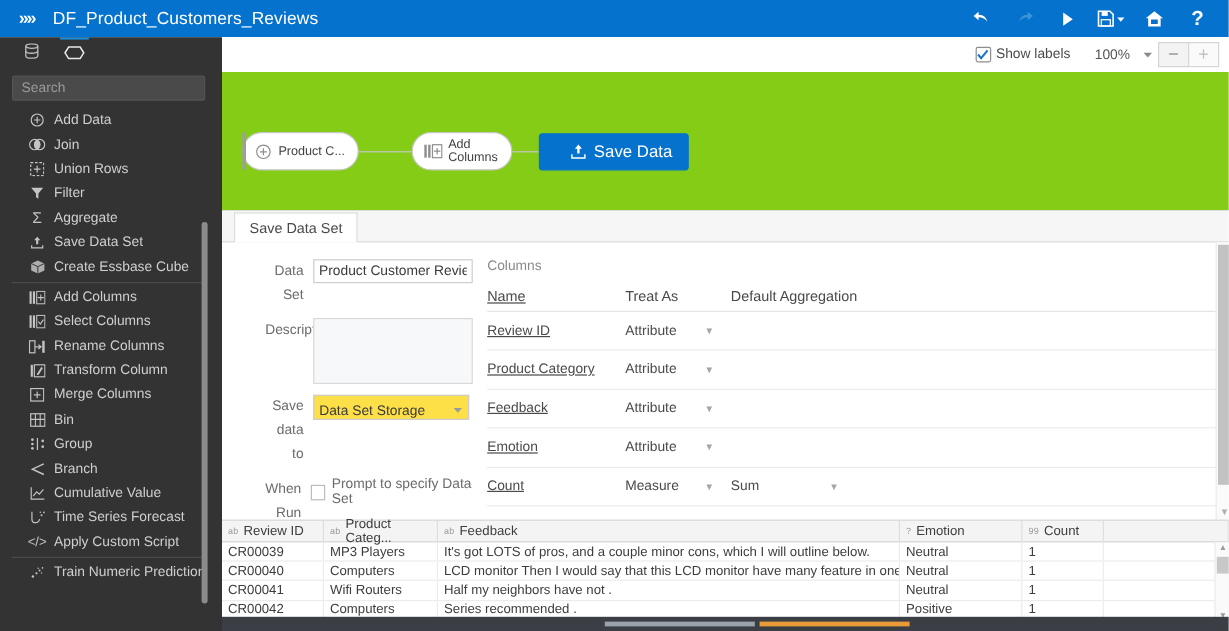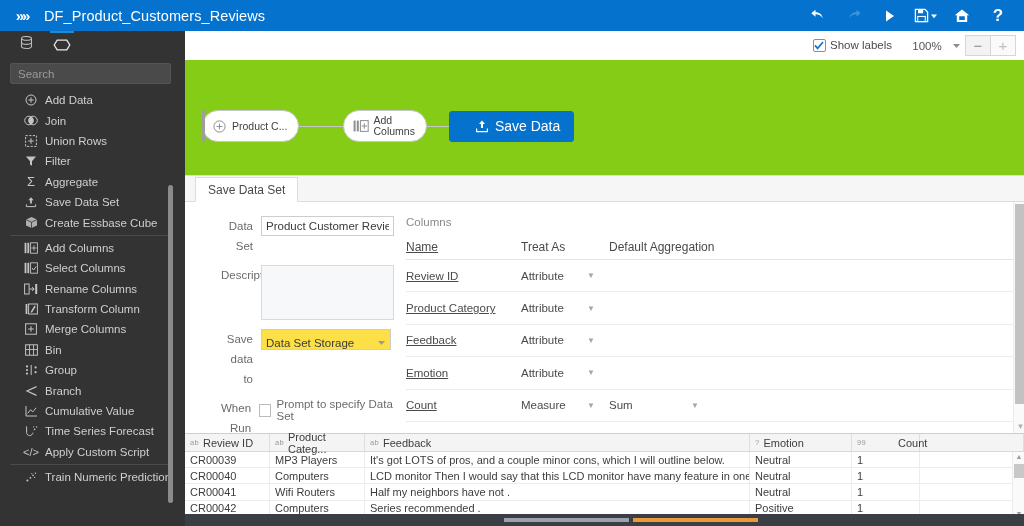--- a/index.html
+++ b/index.html
@@ -147,21 +147,21 @@
   .grid { position:absolute; left:0; top:402px; width:839px; height:84px; background:#ffffff;
      border-top:1px solid #cfcfcf; }
   .g-head { display:flex; height:18px; background:#f4f4f4; border-bottom:1px solid #d8d8d8; }
   .g-head .gh { display:flex; align-items:center; font-size:11px; color:#3d3d3d;
      border-right:1px solid #dedede; padding-left:5px; }
   .g-head .gh .t { font-size:7.5px; color:#999; margin-right:4px; letter-spacing:.3px; }
   .g-row { display:flex; height:16.2px; border-bottom:1px solid #ececec; }
   .g-row .gc { display:flex; align-items:center; font-size:11px; color:#3d3d3d;
      border-right:1px solid #ececec; padding-left:5px; overflow:hidden; white-space:nowrap; }
   .w-id { width:85px; } .w-cat { width:95px; } .w-fb { width:385px; }
-  .w-emo { width:102px; } .w-cnt { width:68px;gap:28px; } .w-pad { flex:1; }
+  .w-emo { width:102px; } .w-cnt { width:68px; } .w-pad { flex:1; }
 
   .g-vscroll { position:absolute; right:0; top:18px; width:12px; height:66px; background:#fafafa;
      border-left:1px solid #ececec; }
   .g-vscroll .up, .g-vscroll .dn { position:absolute; left:0; width:12px; text-align:center;
      color:#9b9b9b; font-size:7px; }
   .g-vscroll .up { top:1px; } .g-vscroll .dn { bottom:1px; }
   .g-vscroll .thumb { position:absolute; left:1px; top:12px; width:10px; height:14px; background:#c8c8c8; }
 
   
   .bottombar { position:absolute; left:0; top:486px; width:839px; height:28px; background:#ffffff;

